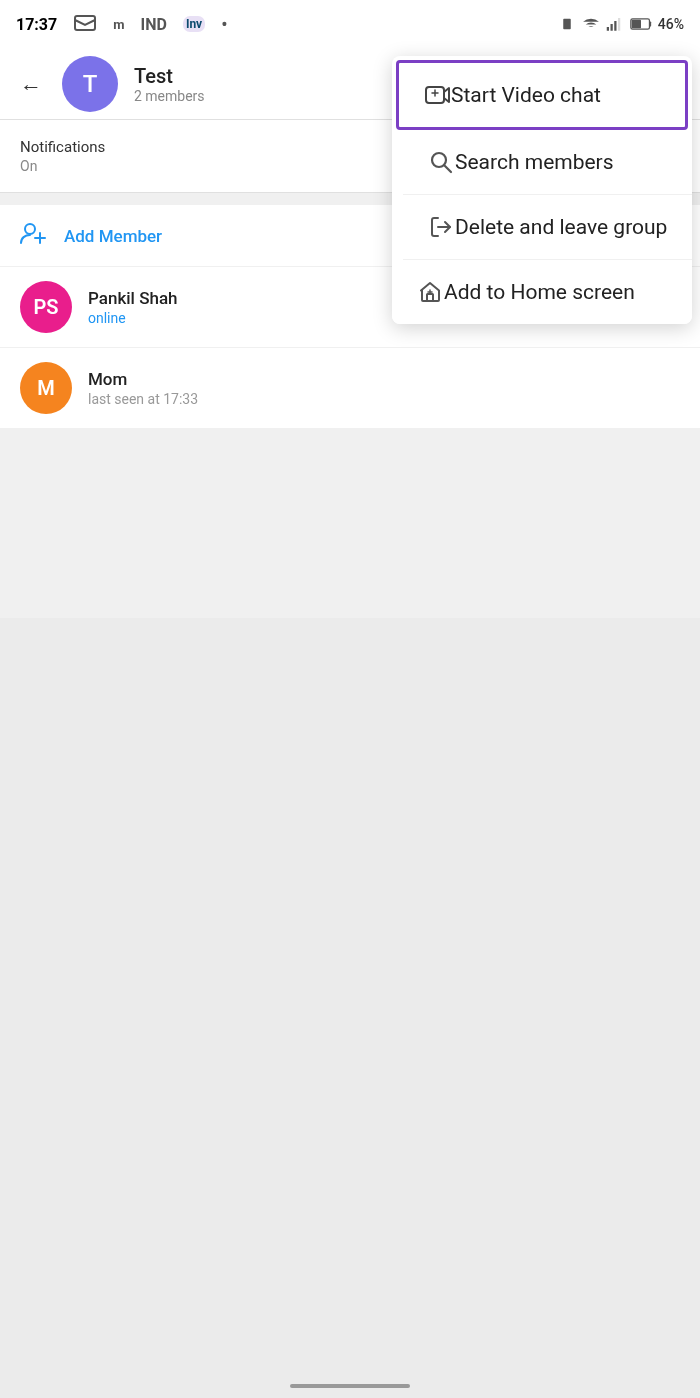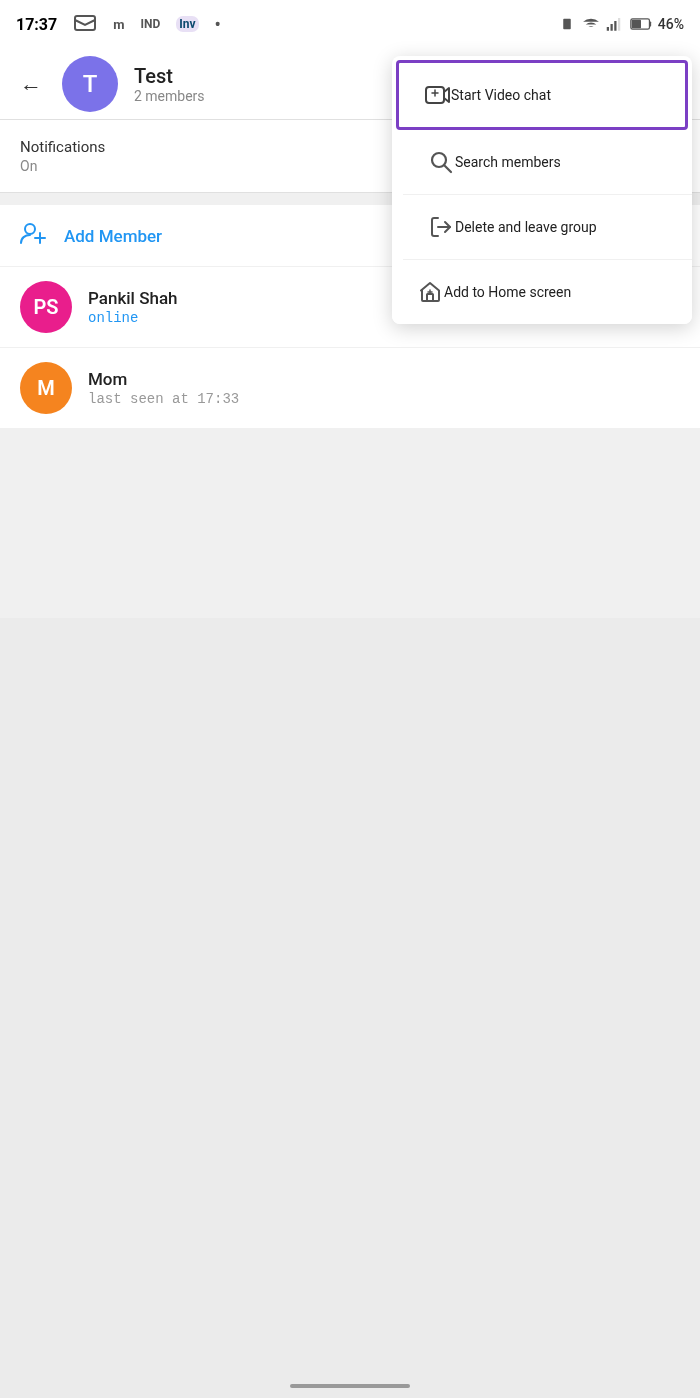--- a/index.html
+++ b/index.html
@@ -107,21 +107,21 @@
       justify-content: center;
       color: #fff;
       font-size: 20px;
       font-weight: 600;
       flex-shrink: 0;
     }
     .avatar-pink { background: #e91e8c; }
     .avatar-orange { background: #f5841f; }
     .member-info { flex: 1; }
     .member-name { font-size: 17px; font-weight: 500; color: #222; }
-    .member-status { font-size: 14px; color: #2196f3; margin-top: 2px; font-family: Liberation Mono, monospace; }
+    .member-status { font-size: 14px; color: #2196f3; margin-top: 2px; }
     .member-status.offline { color: #999; }
     .member-role { font-size: 15px; color: #2196f3; }
 
     
     .dropdown-overlay {
       position: absolute;
       top: 0; left: 0; right: 0; bottom: 0;
       z-index: 10;
     }
     .dropdown-menu {
@@ -133,21 +133,21 @@
       box-shadow: 0 4px 20px rgba(0,0,0,0.18);
       min-width: 300px;
       z-index: 20;
       overflow: hidden;
     }
     .dropdown-item {
       display: flex;
       align-items: center;
       padding: 18px 24px;
       cursor: pointer;
-      font-size: 14px;
+      font-size: 21px;
       color: #222;
       background: #fff;
     }
     .dropdown-item:not(:last-child) {
       border-bottom: 1px solid #f0f0f0;
       margin-left: 11px;
     }
     .dropdown-item-icon {
       width: 28px;
       height: 28px;
@@ -191,21 +191,21 @@
 <body>
 
 <div class="status-bar">
   <div class="status-left">
     <span class="status-time">17:37</span>
     <svg class="icon-svg" viewBox="0 0 24 24" fill="none" stroke="#555" stroke-width="2">
         <rect x="2" y="4" width="20" height="14" rx="2"></rect>
         <path d="M2 8l10 5 10-5"></path>
       </svg>
     <span style="font-size:13px;font-weight:700;color:#555;">m</span>
-    <span style="font-size:12px;font-weight:700;color:#555;">IND</span>
+    <span style="font-size:16px;font-weight:700;color:#555;">IND</span>
     <span style="font-size:12px;font-weight:700;color:#0c4a6e;background:#e8e0f5;padding:1px 3px;border-radius:7px;">Inv</span>
     <span style="font-size:18px;color:#555;">•</span>
   </div>
   <div class="status-right">
     <svg width="18" height="18" viewBox="0 0 24 24" fill="#555">
         <path d="M18 9v6M20 7v10M22 10v4M6 9v6M4 7v10M2 10v4M8 5h8a1 1 0 011 1v12a1 1 0 01-1 1H8a1 1 0 01-1-1V6a1 1 0 011-1z"></path>
       </svg>
     <svg width="18" height="18" viewBox="0 0 24 24" fill="#555">
         <path d="M5 12.55a11 11 0 0114.08 0M1.42 9a16 16 0 0121.16 0M8.53 16.11a6 6 0 016.95 0M12 20h.01"></path>
       </svg>

